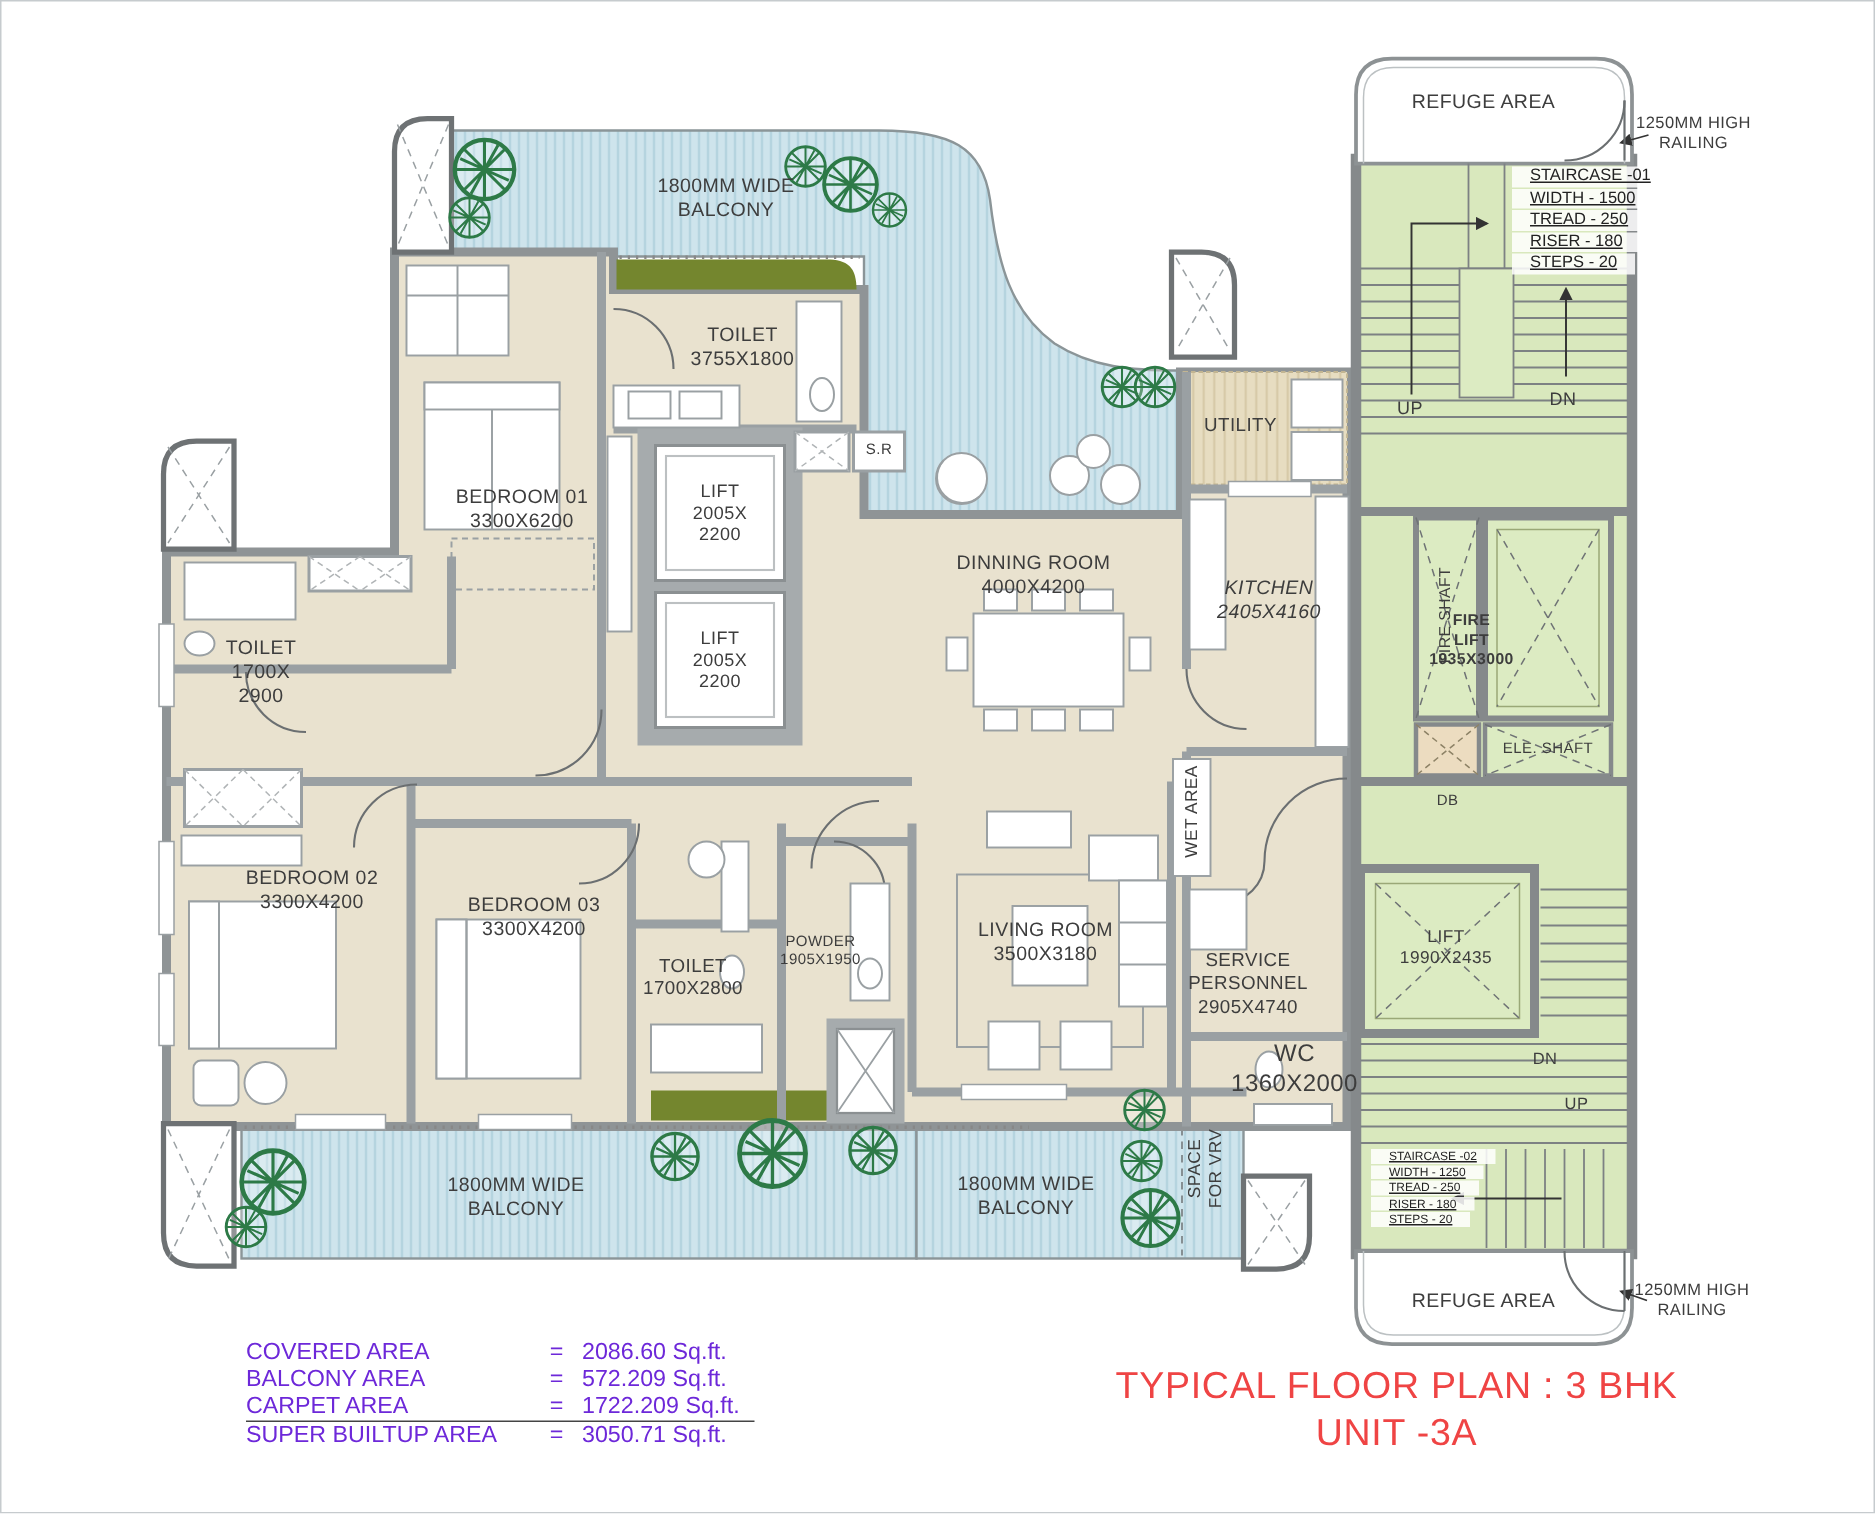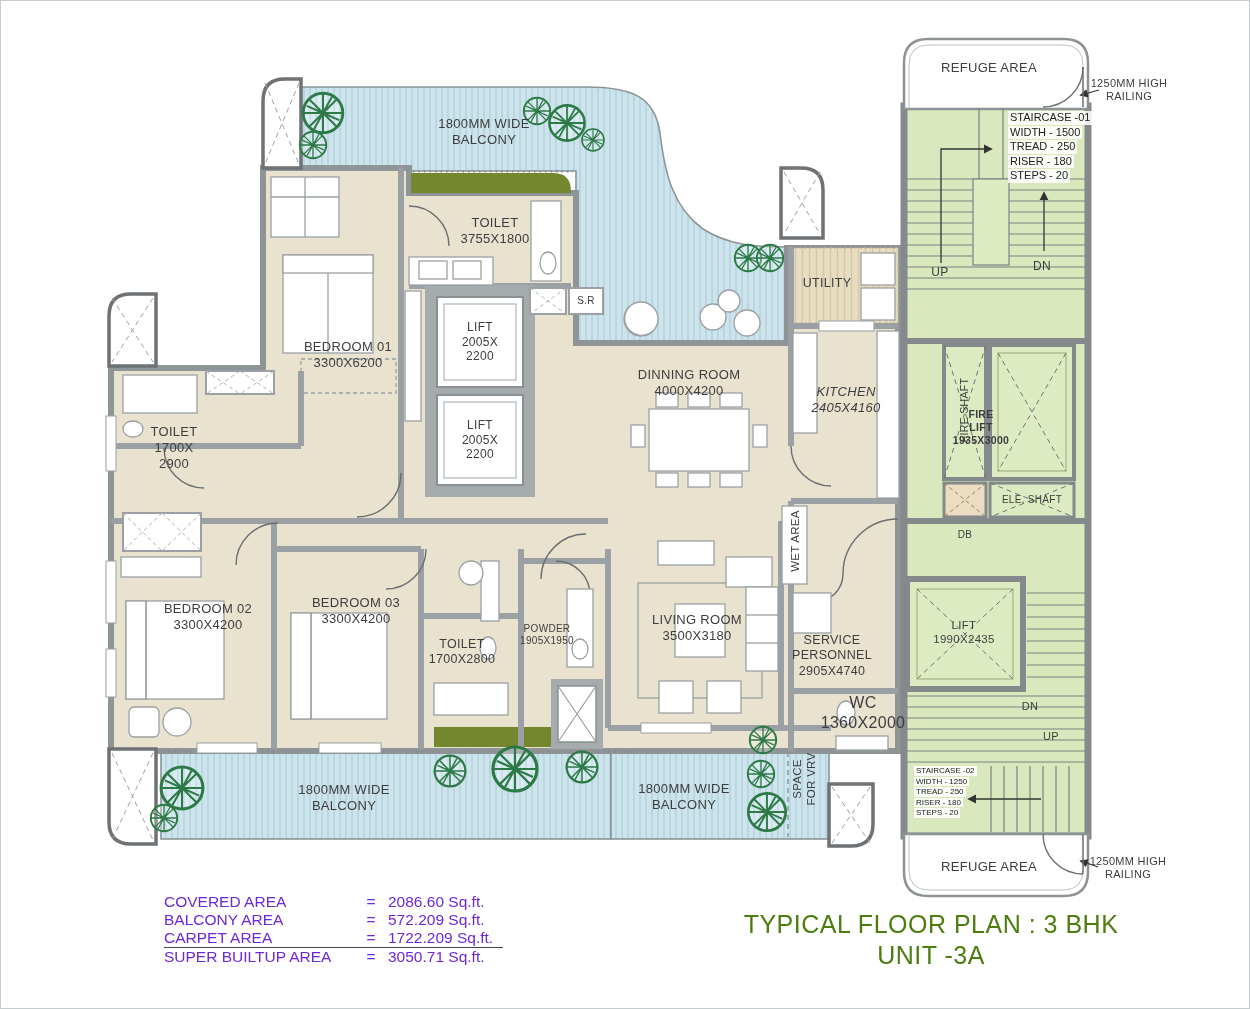--- a/index.html
+++ b/index.html
@@ -6,31 +6,31 @@
   .page{position:relative;width:1250px;height:1009px;background:#fff;
         font-family:"Liberation Sans",sans-serif;overflow:hidden;
         border:1px solid #c6cbce;box-sizing:border-box;}
   svg{position:absolute;left:0;top:0;}
   .lbl{position:absolute;transform:translate(-50%,-50%);text-align:center;
        white-space:pre-line;color:#3d3d3d;font-size:13px;line-height:1.22;
        letter-spacing:.3px;pointer-events:none;}
   .rot{transform:translate(-50%,-50%) rotate(-90deg);}
   .stblock{position:absolute;color:#222;}
   .stblock .ln{margin-bottom:1px;}
-  .stblock .ln span{background:rgba(255,255,255,.85);padding:0 2px;display:inline-block;}
+  .stblock .ln span{background:rgba(255,255,255,.85);padding:0 12px;display:inline-block;text-decoration:underline;}
   .st1{left:1007px;top:110px;font-size:11px;line-height:13.5px;}
   .st2{left:913px;top:765px;font-size:8px;line-height:9.5px;letter-spacing:0;}
   .areas{position:absolute;left:163px;top:892px;font-size:15.5px;color:#6d28d9;}
   .arow{display:flex;height:18px;align-items:center;}
   .arow .al{width:196px;}
   .arow .ae{width:22px;text-align:center;}
   .arow .av{width:115px;padding-left:6px;}
   .arow.uline{border-bottom:1.6px solid #444;}
   .title{position:absolute;left:705px;top:908px;width:450px;text-align:center;
-         color:#4d7c0f;font-size:25px;letter-spacing:.5px;line-height:31px;}
+         color:#ef4444;font-size:25px;letter-spacing:.5px;line-height:31px;}
 </style>
 </head>
 <body>
 
 <div class="page">
 
 <svg width="1250" height="1009" viewBox="0 0 1250 1009">
   <defs>
     <pattern id="bstripe" width="6" height="8" patternUnits="userSpaceOnUse">
       <rect width="6" height="8" fill="#cee4ec"></rect>
@@ -323,40 +323,40 @@
     <use href="#treeS" transform="translate(514,768) scale(2.0)"></use>
     <use href="#treeS" transform="translate(581,766) scale(1.4)"></use>
     <use href="#treeS" transform="translate(762,739) scale(1.2)"></use>
     <use href="#treeS" transform="translate(760,773) scale(1.2)"></use>
     <use href="#treeS" transform="translate(766,811) scale(1.7)"></use>
   </g>
 </svg>
 
 <div class="lbl" style="left:483px;top:131px;">1800MM WIDE
 BALCONY</div>
-<div class="lbl" style="left:347px;top:354px;">BEDROOM 01
+<div class="lbl" style="left:347px;top:338px;">BEDROOM 01
 3300X6200</div>
 <div class="lbl" style="left:494px;top:230px;">TOILET
 3755X1800</div>
 <div class="lbl" style="left:479px;top:341px;font-size:12px;">LIFT
 2005X
 2200</div>
 <div class="lbl" style="left:479px;top:439px;font-size:12px;">LIFT
 2005X
 2200</div>
 <div class="lbl" style="left:585px;top:300px;font-size:10px;text-align:center;">S.R</div>
 <div class="lbl" style="left:688px;top:382px;">DINNING ROOM
 4000X4200</div>
 <div class="lbl" style="left:845px;top:399px;font-style:italic;">KITCHEN
 2405X4160</div>
 <div class="lbl" style="left:826px;top:283px;font-size:12.5px;">UTILITY</div>
 <div class="lbl" style="left:173px;top:447px;">TOILET
 1700X
 2900</div>
-<div class="lbl" style="left:207px;top:616px;">BEDROOM 02
+<div class="lbl" style="left:207px;top:592px;">BEDROOM 02
 3300X4200</div>
 <div class="lbl" style="left:355px;top:610px;">BEDROOM 03
 3300X4200</div>
 <div class="lbl" style="left:461px;top:651px;font-size:12.5px;">TOILET
 1700X2800</div>
 <div class="lbl" style="left:546px;top:634px;font-size:10px;">POWDER
 1905X1950</div>
 <div class="lbl" style="left:696px;top:627px;">LIVING ROOM
 3500X3180</div>
 <div class="lbl rot" style="left:794px;top:540px;font-size:11.5px;width:90px;">WET AREA</div>

